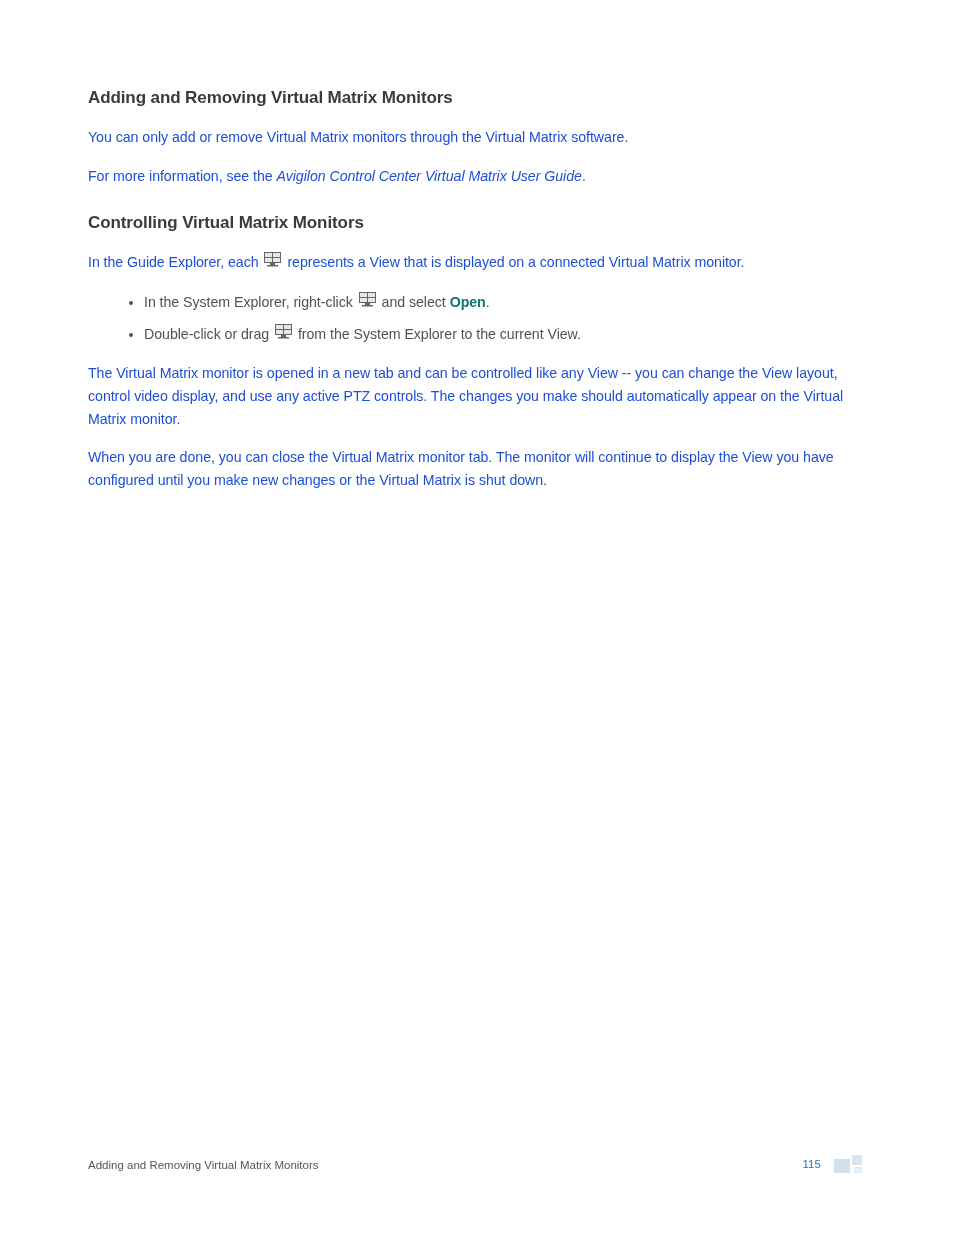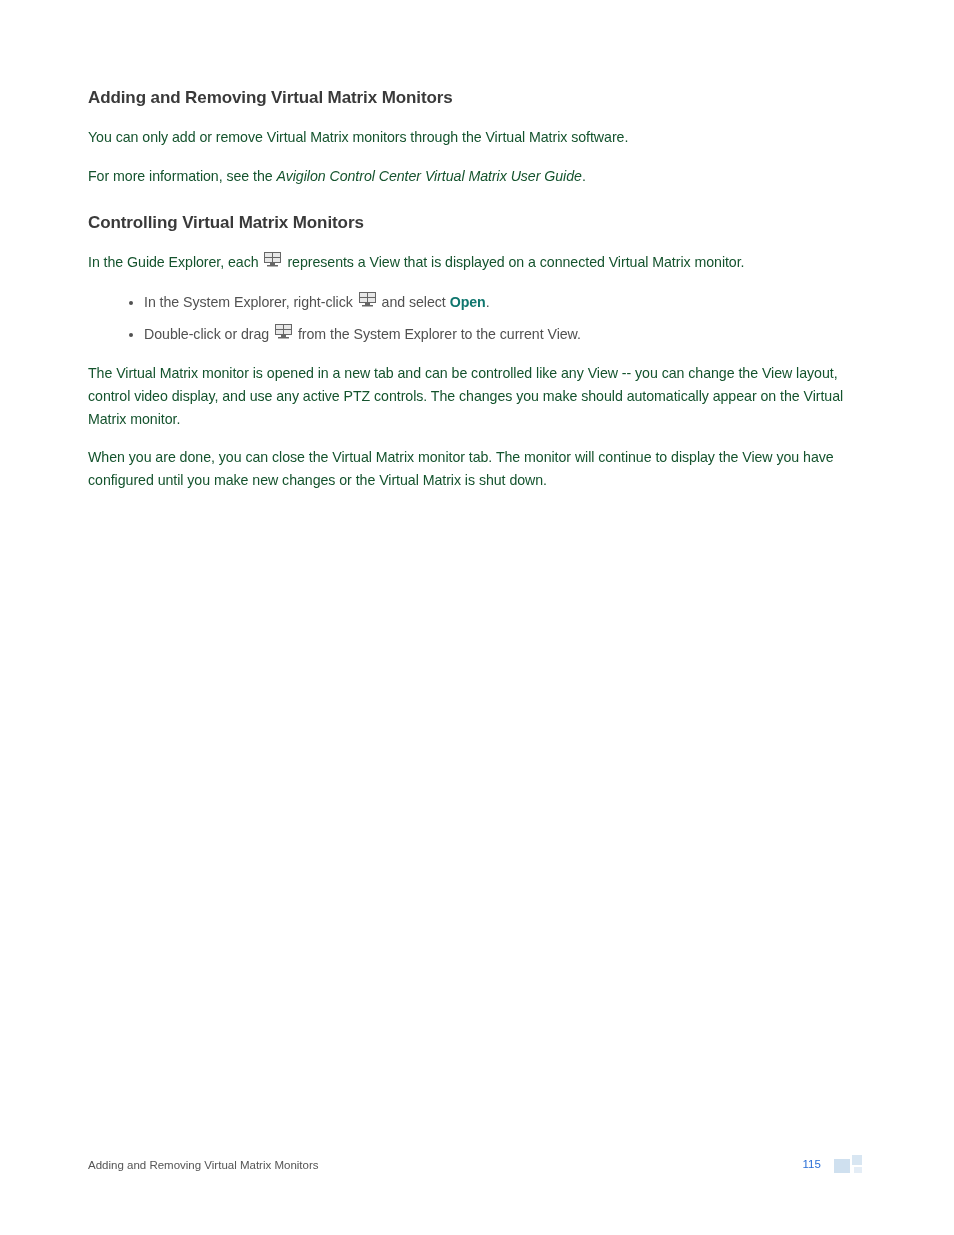--- a/index.html
+++ b/index.html
@@ -19,21 +19,21 @@
     letter-spacing: -0.1px;
   }
   h2.section2 {
     margin-top: 26px;
     margin-bottom: 18px;
   }
   p {
     font-size: 14.2px;
     line-height: 1.6;
     margin-bottom: 16px;
-    color: #14532d;
+    color: #1d4ed8;
     letter-spacing: -0.05px;
   }
   em { }
   strong { font-weight: 700; color: #0f766e; }
   ul {
     list-style: disc;
     margin: 0 0 16px 56px;
     padding: 0;
   }
   ul li {

